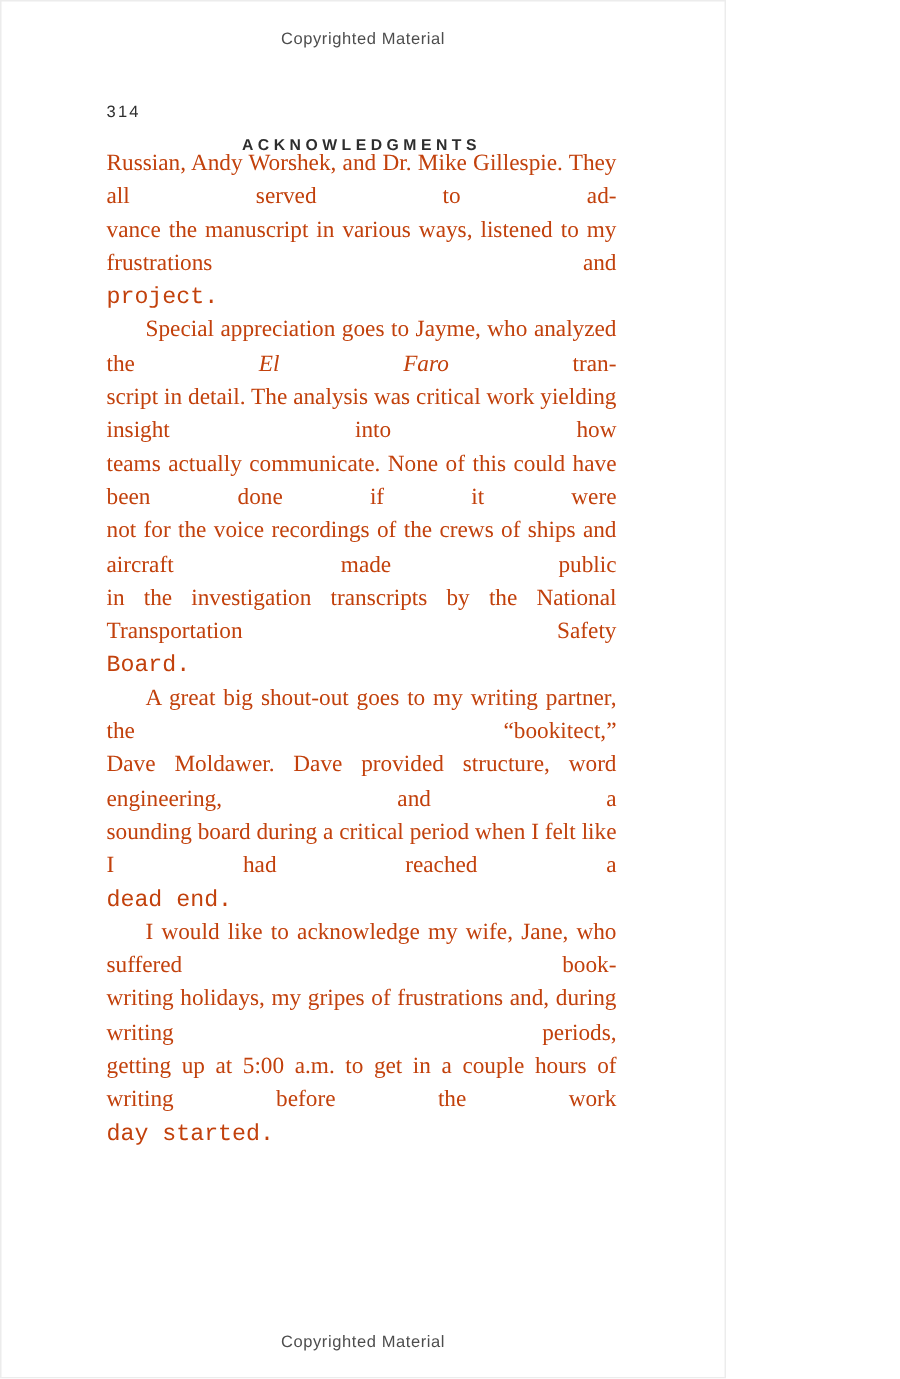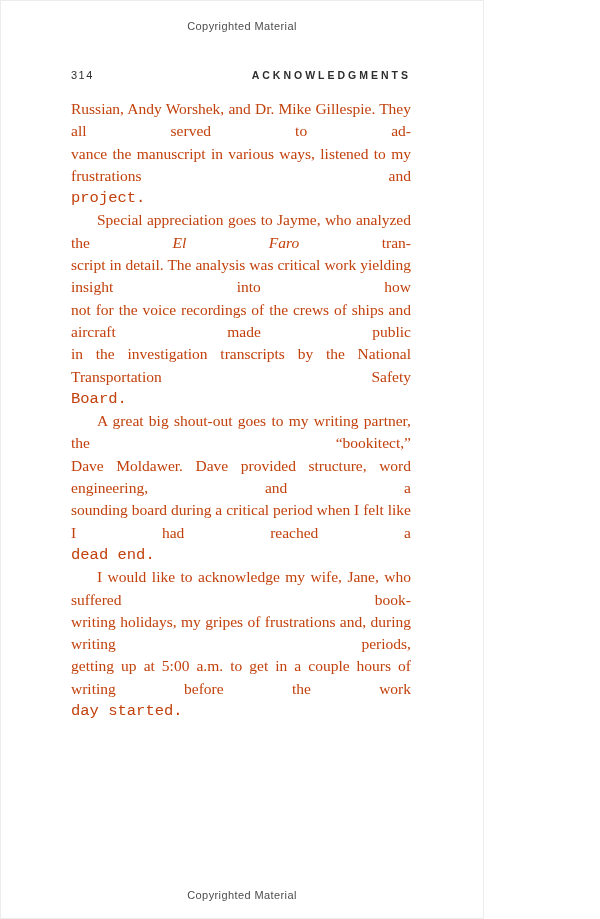--- a/index.html
+++ b/index.html
@@ -34,26 +34,27 @@
   .pagenum {
     position: absolute;
     left: 0; top: 0;
     font-family: "Liberation Sans", sans-serif;
     font-size: 11px;
     letter-spacing: 1.5px;
     color: #2e2e2e;
   }
   .running-head {
     display: block;
-    text-align: right;
+    text-align: center;
     font-family: "Liberation Sans", sans-serif;
     font-size: 10.5px;
     font-weight: bold;
     letter-spacing: 3px;
     color: #2e2e2e;
+    margin-top: 22px;
   }
   .body-text {
     position: absolute;
     top: 97px;
     left: 70px;
     right: 72px;
     font-size: 15.5px;
     line-height: 22.3px;
     color: #c2410c;
   }
@@ -84,20 +85,21 @@
 
   <div class="body-text">
       <div class="para">
         <div class="line"><span>Russian, Andy Worshek, and Dr. Mike Gillespie. They all served to ad-</span></div>
         <div class="line"><span>vance the manuscript in various ways, listened to my frustrations and</span></div>
         <div class="line last"><span>project.</span></div>
       </div>
       <div class="para">
         <div class="line first-indent"><span>Special appreciation goes to Jayme, who analyzed the </span><span class="italic">El Faro</span><span> tran-</span></div>
         <div class="line"><span>script in detail. The analysis was critical work yielding insight into how</span></div>
+        <div class="line"><span>teams actually communicate. None of this could have been done if it were</span></div>
         <div class="line"><span>not for the voice recordings of the crews of ships and aircraft made public</span></div>
         <div class="line"><span>in the investigation transcripts by the National Transportation Safety</span></div>
         <div class="line last"><span>Board.</span></div>
       </div>
       <div class="para">
         <div class="line first-indent"><span>A great big shout-out goes to my writing partner, the “bookitect,”</span></div>
         <div class="line"><span>Dave Moldawer. Dave provided structure, word engineering, and a</span></div>
         <div class="line"><span>sounding board during a critical period when I felt like I had reached a</span></div>
         <div class="line last"><span>dead end.</span></div>
       </div>

